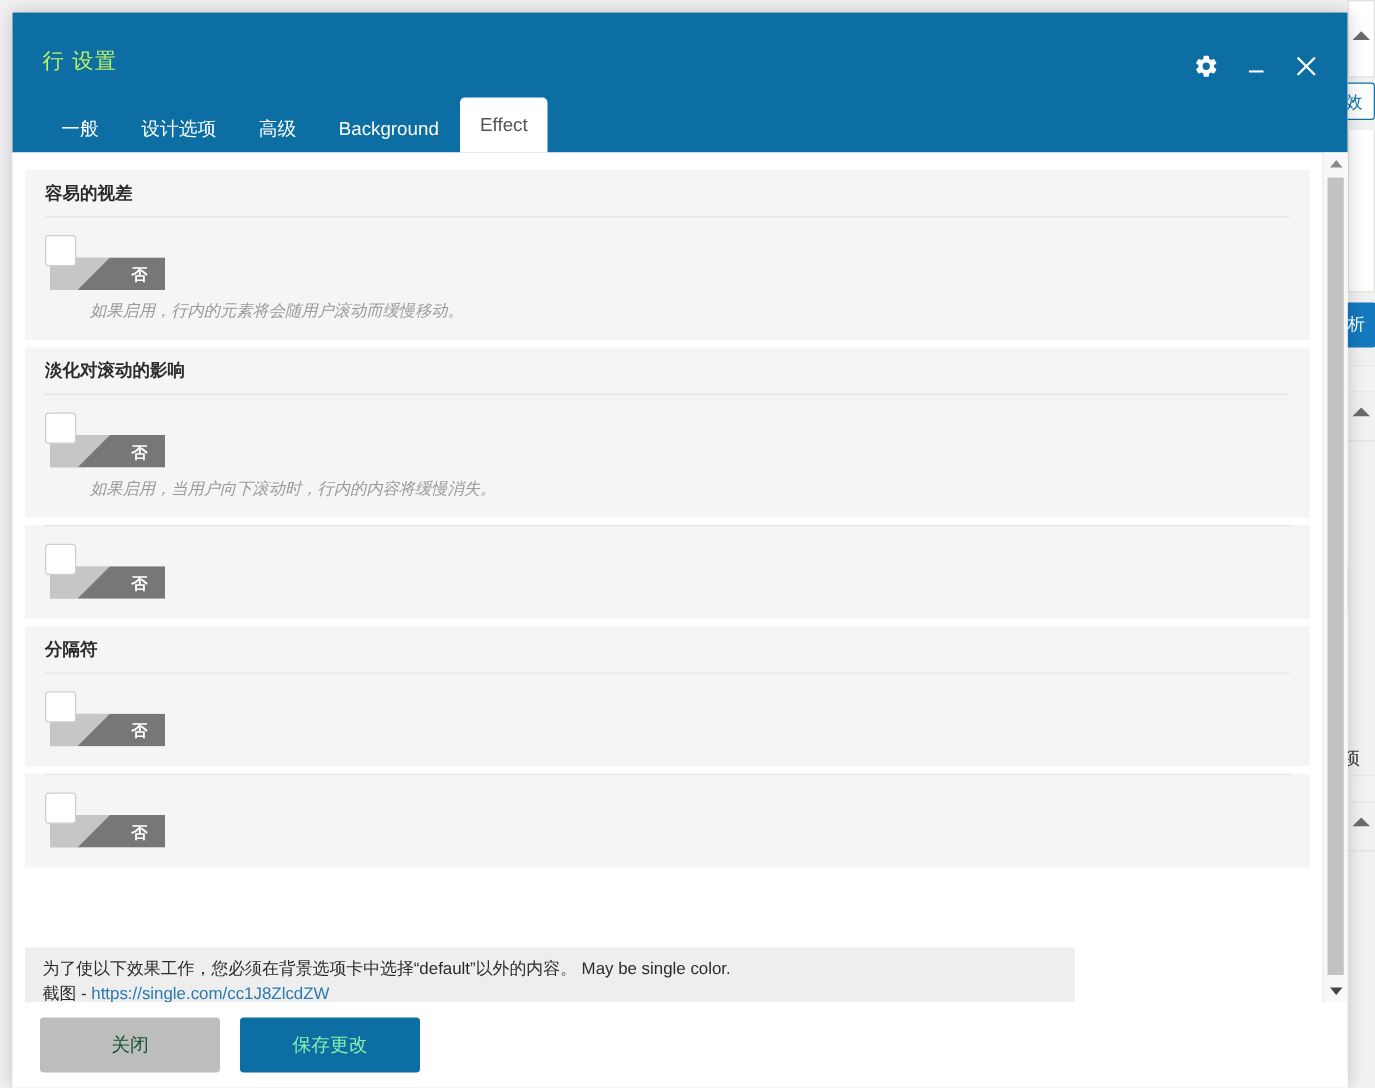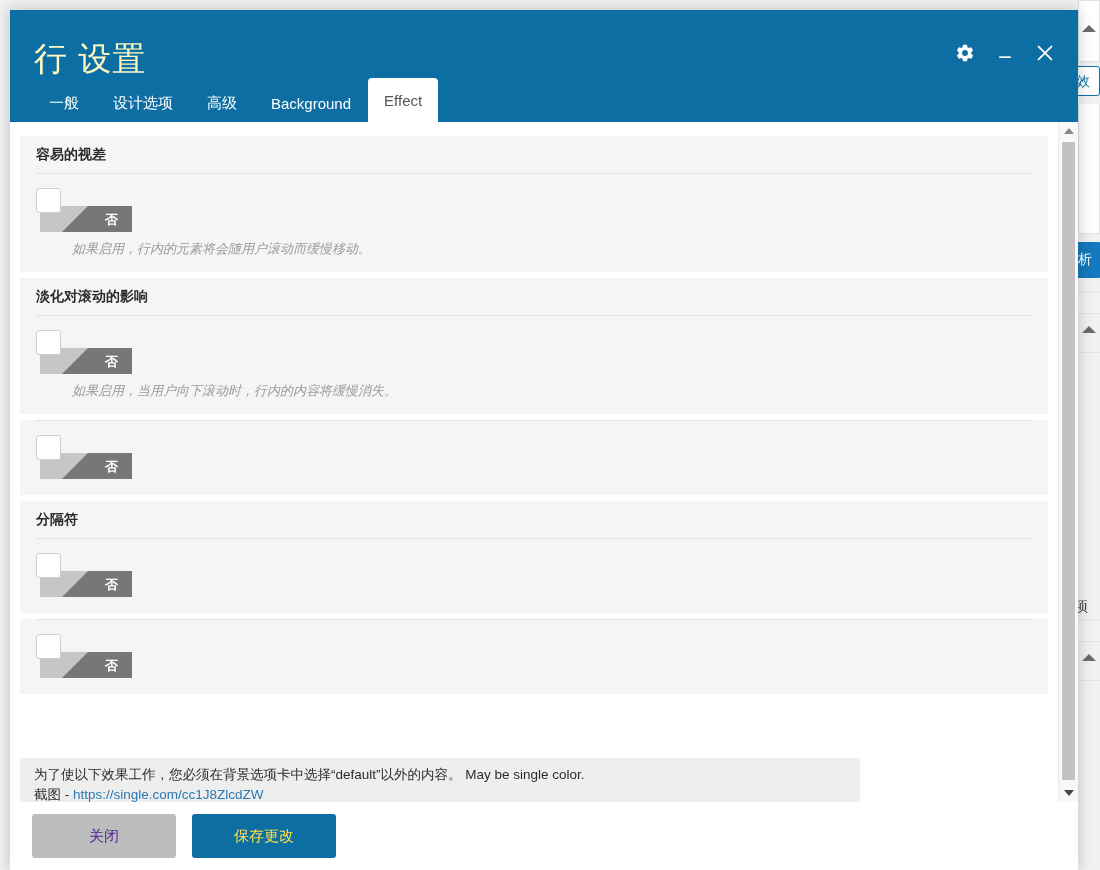--- a/index.html
+++ b/index.html
@@ -84,22 +84,22 @@
 
   
   #modal-header {
     position: relative;
     height: 112px;
     background: #0d6ea3;
   }
   #modal-title {
     position: absolute;
     left: 24px; top: 27px;
-    font-size: 33px;
-    color: #fef9c3;
+    font-size: 17px;
+    color: #bef264;
     font-weight: 400;
     letter-spacing: 1px;
   }
   #header-controls {
     position: absolute;
     right: 20px; top: 30px;
     display: flex;
     align-items: center;
     gap: 14px;
   }
@@ -292,25 +292,25 @@
     height: 44px;
     min-width: 144px;
     border: none;
     border-radius: 3px;
     font-size: 15px;
     cursor: pointer;
     font-family: inherit;
   }
   .btn-close {
     background: #bdbdbd;
-    color: #4c1d95;
+    color: #14532d;
   }
   .btn-save {
     background: #0d6ea3;
-    color: #fde047;
+    color: #86efac;
   }
 </style>
 </head>
 <body>
 
 <div id="bg-page">
   <div class="bg-white-panel" style="left:1078px; top:0px; width:22px; height:62px;"></div>
   <div class="bg-sort-arrow" style="left:1082px; top:25px;"></div>
 
   <div class="bg-btn-outline" style="left:1066px; top:66px; width:34px; height:30px;">效</div>

